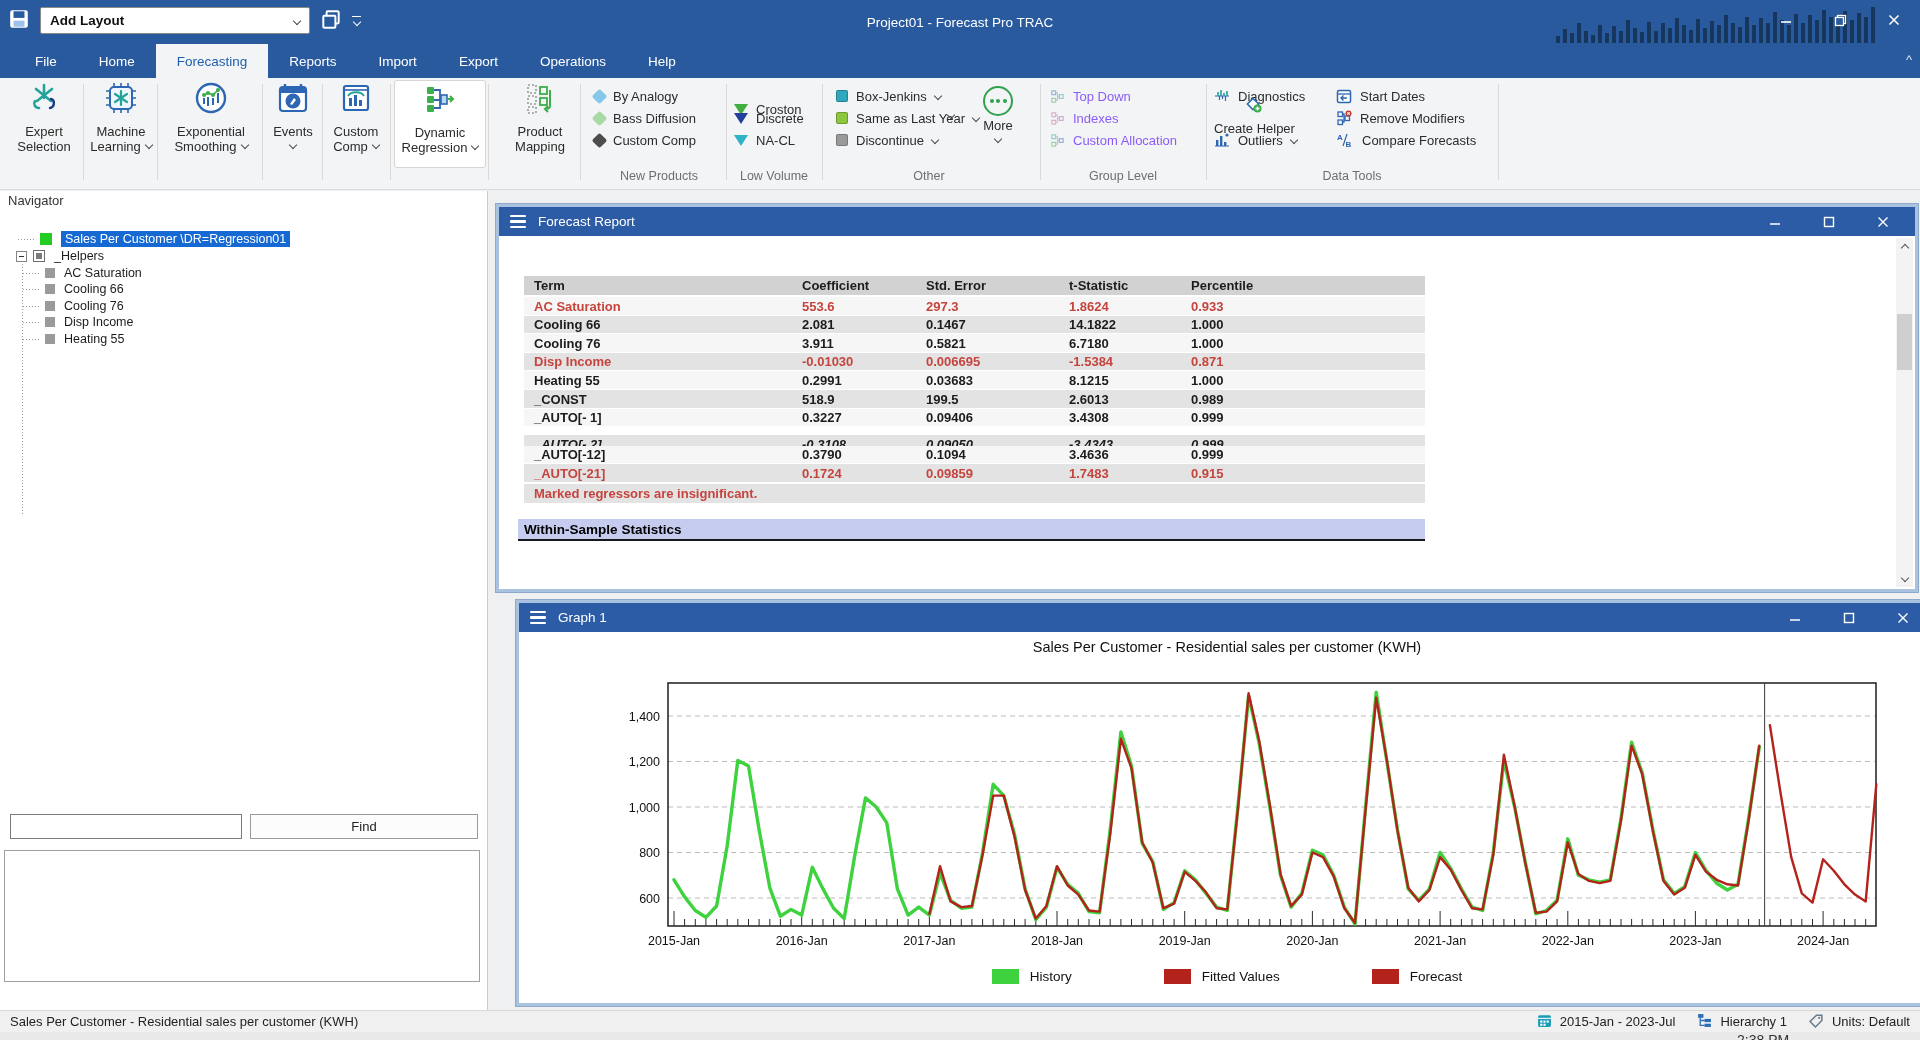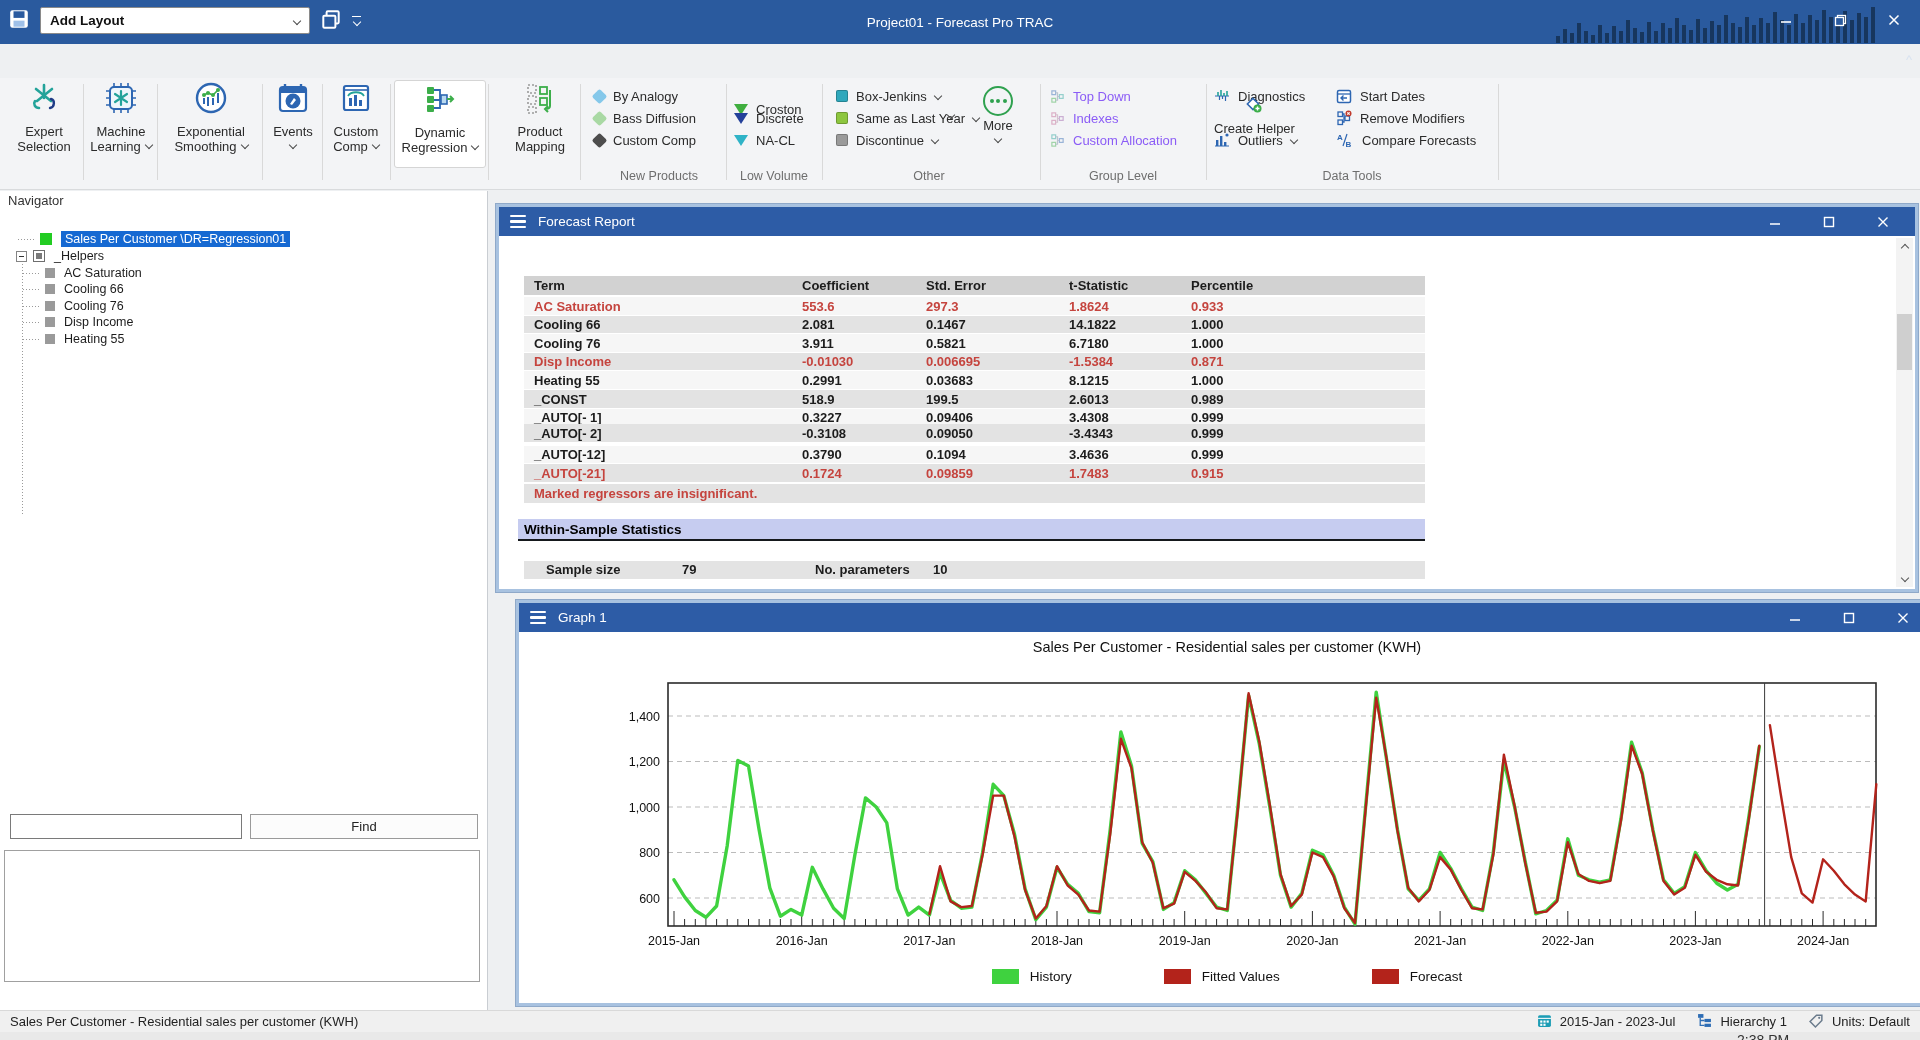--- a/index.html
+++ b/index.html
@@ -207,20 +207,30 @@
           </svg>
         </span>
       <span class="wcbtn">
           <svg width="12" height="12">
             <path d="M1.5 1.5L10.5 10.5M10.5 1.5L1.5 10.5" stroke="#fff" stroke-width="1.5"></path>
           </svg>
         </span>
     </div>
   </div>
 
+  <div class="tabrow">
+    <span class="tab">File</span>
+    <span class="tab">Home</span>
+    <span class="tab active">Forecasting</span>
+    <span class="tab">Reports</span>
+    <span class="tab">Import</span>
+    <span class="tab">Export</span>
+    <span class="tab">Operations</span>
+    <span class="tab">Help</span>
+  </div>
   <span class="ribbon-collapse">^</span>
 
   <div class="ribbon">
     <div class="vsep" style="left:83px"></div>
       <div class="vsep" style="left:157px"></div>
     <div class="vsep" style="left:262px"></div>
       <div class="vsep" style="left:322px"></div>
     <div class="vsep" style="left:390px"></div>
       <div class="vsep" style="left:488px"></div>
     <div class="vsep" style="left:580px"></div>
@@ -652,21 +662,21 @@
             <span class="tcell c3">2.6013</span>
             <span class="tcell c4">0.989</span>
           </div>
           <div class="trow light" style="top: 172.6px;">
             <span class="tcell c0">_AUTO[- 1]</span>
             <span class="tcell c1">0.3227</span>
             <span class="tcell c2">0.09406</span>
             <span class="tcell c3">3.4308</span>
             <span class="tcell c4">0.999</span>
           </div>
-          <div class="trow dark" style="top: 188px;">
+          <div class="trow dark" style="top: 199px; font-style: italic;">
             <span class="tcell c0">_AUTO[- 2]</span>
             <span class="tcell c1">-0.3108</span>
             <span class="tcell c2">0.09050</span>
             <span class="tcell c3">-3.4343</span>
             <span class="tcell c4">0.999</span>
           </div>
           <div class="trow light" style="top: 209.8px;">
             <span class="tcell c0">_AUTO[-12]</span>
             <span class="tcell c1">0.3790</span>
             <span class="tcell c2">0.1094</span>
@@ -680,26 +690,20 @@
             <span class="tcell c3">1.7483</span>
             <span class="tcell c4">0.915</span>
           </div>
         </div>
       <div class="band noteband">
           <span>Marked regressors are insignificant.</span>
         </div>
       <div class="wssband">
           <span>Within-Sample Statistics</span>
         </div>
-      <div class="band statsband">
-        <span style="left:22px;">Sample size</span>
-        <span style="left:158px;">79</span>
-        <span style="left:291px;">No. parameters</span>
-        <span style="left:409px;">10</span>
-      </div>
       <div class="scroll">
         <span class="arr up">
             <i></i>
           </span>
         <span class="thumb"></span>
         <span class="arr dn">
             <i></i>
           </span>
       </div>
     </div>

